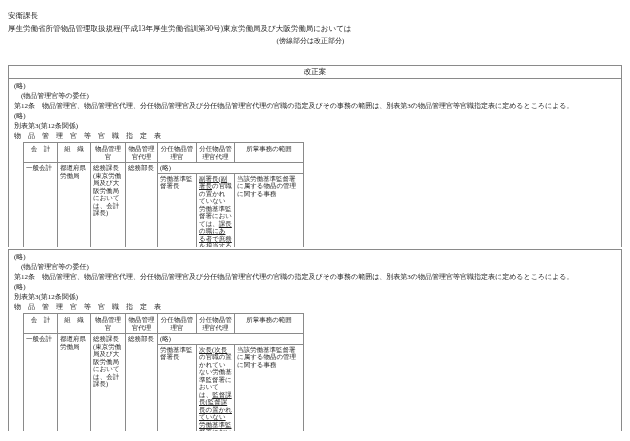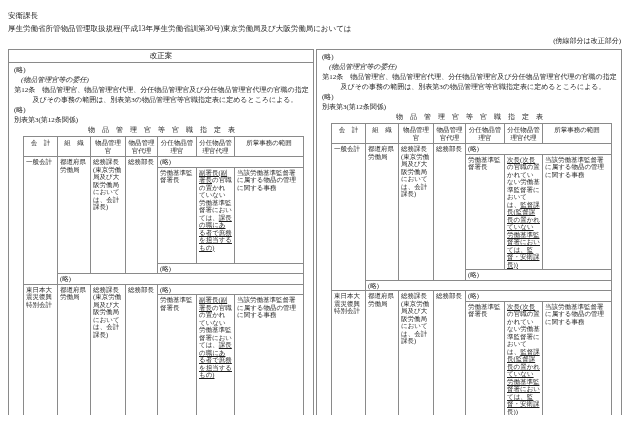--- a/index.html
+++ b/index.html
@@ -5,38 +5,38 @@
   html, body {
     margin: 0; padding: 0;
     width: 630px; height: 441px;
     overflow: hidden;
     background: #ffffff;
     color: #1d1d1d;
     font-family: "Liberation Serif", "DejaVu Serif", serif;
   }
   .doc-head { padding: 9px 8px 0 8px; font-size: 7.5px; line-height: 13px; }
   .doc-head div { white-space: nowrap; }
-  .legend-line { text-align: right; font-size: 7px; line-height: 11px; padding: 1px 9px 2px 0; }
-  .panels { display: flex; gap: 2px; margin: 0 8px; height: 366px; }
+  .legend-line { text-align: center; font-size: 7px; line-height: 11px; padding: 1px 9px 2px 0; }
+  .panels { display: flex; gap: 2px; margin: 16px 8px; height: 366px; flex-direction: column; }
   .panel {
     flex: 1 1 0;
     border: 1px solid #8a8a8a;
     border-bottom: none;
     overflow: hidden;
     min-width: 0;
   }
   .panel-title {
     text-align: center; font-size: 7.5px; line-height: 12px;
     border-bottom: 1px solid #8a8a8a;
   }
   .panel-body { padding: 2px 4px 0 5px; font-size: 7px; line-height: 10px; }
   .para { margin: 0; }
-  .indent1 { padding-left: 7px; font-style: italic; }
-  .hang { padding-left: 7px; text-indent: -7px; text-align: center; }
-  .tbl-title { text-align: center; font-size: 7px; line-height: 10px; }
+  .indent1 { padding-left: 7px; }
+  .hang { padding-left: 7px; text-indent: -7px; }
+  .tbl-title { font-size: 7px; line-height: 10px; }
   table.spec {
     border-collapse: collapse;
     table-layout: fixed;
     width: 280px;
     margin: 1px 0 0 9px;
     font-size: 6.5px;
     line-height: 7.5px;
   }
   table.spec th, table.spec td {
     border: 1px solid #8a8a8a;

